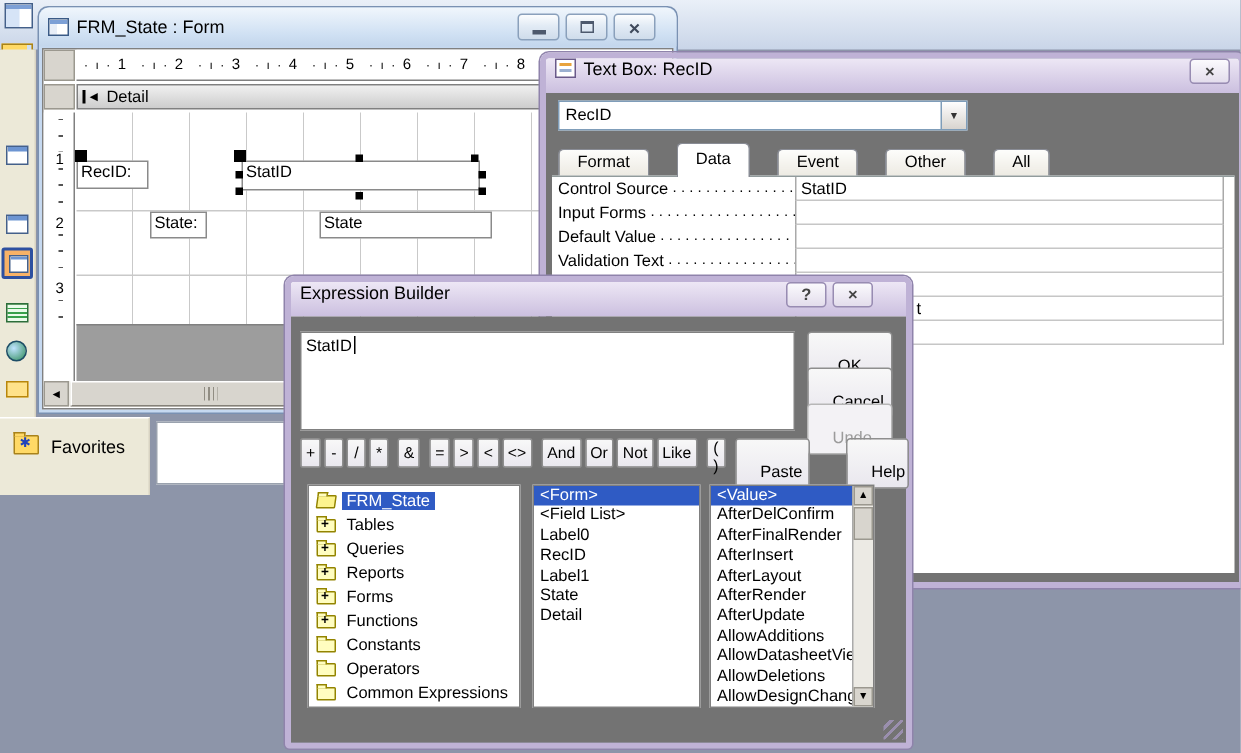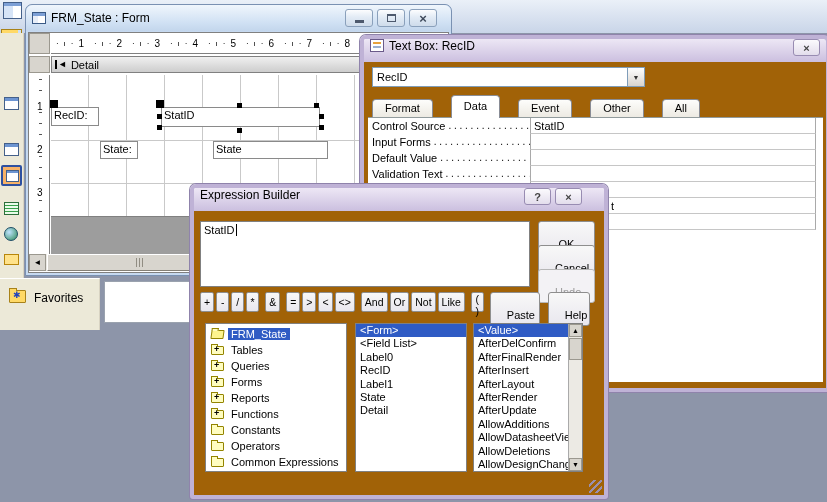--- a/index.html
+++ b/index.html
@@ -97,21 +97,21 @@
 
   
   .dlg{position:absolute;border:4px solid var(--dlgframe,#bfb2d6);border-radius:6px 6px 3px 3px;
     box-shadow:0 0 0 1px #8f83ab}
   .dlg-title{height:23px;display:flex;align-items:flex-start;gap:5px;padding:0 6px;font-size:12px;
     background:linear-gradient(#ede7f5,#cbbfdf);border-radius:2px 2px 0 0}
   .dbtns{margin-left:auto;display:flex;gap:4px}
   .dbtn{width:27px;height:17px;border:1px solid #988cb2;border-radius:3px;padding:0;
     background:linear-gradient(#fbfafd,#e3ddec);font-size:11px;font-weight:bold;color:#444;
     display:flex;align-items:center;justify-content:center}
-  .dlg-body{position:absolute;left:0;right:0;top:23px;bottom:0;background:#a16207}
+  .dlg-body{position:absolute;left:0;right:0;top:23px;bottom:0;background:#737373}
 
   
   .propdlg{left:360px;top:35px;width:470px;height:357px}
   .ic-prop{width:14px;height:13px;background:#fff;border:1px solid #6a5a8a;flex:none;position:relative}
   .ic-prop::after{content:"";position:absolute;left:2px;top:2px;width:8px;height:2px;
     background:#e8a33d;box-shadow:0 4px 0 #9bb0d0}
   .combo{position:absolute;left:8px;top:5px;width:273px;height:20px;background:#fff;
     border:1px solid #7f9db9;display:flex;align-items:center;padding-left:4px}
   .carrow{margin-left:auto;width:17px;height:100%;border-left:1px solid #7f9db9;
     background:linear-gradient(#fefefe,#d8d4cf);display:flex;align-items:center;
@@ -140,21 +140,21 @@
   .btn{background:linear-gradient(#f8f8f8,#e9e7ee);border:1px solid #8e8e8e;border-radius:3px;
     font-size:11px;padding:16px}
   .okc{position:absolute;left:344px;width:57px;height:21px}
   .ok{top:10px}.cancel{top:34px}.undo{top:58px}
   .btn.dis{color:#9b9b9b;border-color:#b7b7b7;background:#f3f2f5}
   .oprow{position:absolute;left:6px;top:81px;width:342px;height:20px;display:flex;align-items:stretch}
   .opg{display:flex;gap:2px;margin-right:6px}
   .op{min-width:13px;padding:0 3px;font-size:10.5px;border-radius:2px}
   .spacer{flex:1}
   .paste{width:50px}
-  .help{width:42px;margin-left:8px}
+  .help{width:42px;margin-left:24px}
   .lb{position:absolute;top:112px;height:149px;background:#fff;border:1px solid #808080;overflow:hidden}
   .tree{left:11px;width:142px;padding-top:2px}
   .trow{display:flex;align-items:center;height:16px;padding-left:5px;white-space:nowrap}
   .trow .tl{padding:0 3px}
   .trow.sel .tl{background:var(--selection,#2f5bc4);color:#fff}
   .fl{position:relative;width:13px;height:9px;background:#fffdc0;border:1px solid #938400;
     border-radius:1px;margin-right:4px;flex:none;margin-top:1px}
   .fl::before{content:"";position:absolute;left:-1px;top:-3px;width:5px;height:2px;
     background:#fffdc0;border:1px solid #938400;border-bottom:none}
   .fl.plus::after{content:"+";position:absolute;left:2px;top:-2px;font-size:9px;line-height:9px;font-weight:bold}
@@ -422,25 +422,25 @@
           <div class="trow">
             <span class="fl plus"></span>
             <span class="tl">Tables</span>
           </div>
           <div class="trow">
             <span class="fl plus"></span>
             <span class="tl">Queries</span>
           </div>
           <div class="trow">
             <span class="fl plus"></span>
+            <span class="tl">Reports</span>
+          </div>
+          <div class="trow">
+            <span class="fl plus"></span>
             <span class="tl">Forms</span>
-          </div>
-          <div class="trow">
-            <span class="fl plus"></span>
-            <span class="tl">Reports</span>
           </div>
           <div class="trow">
             <span class="fl plus"></span>
             <span class="tl">Functions</span>
           </div>
           <div class="trow">
             <span class="fl"></span>
             <span class="tl">Constants</span>
           </div>
           <div class="trow">

